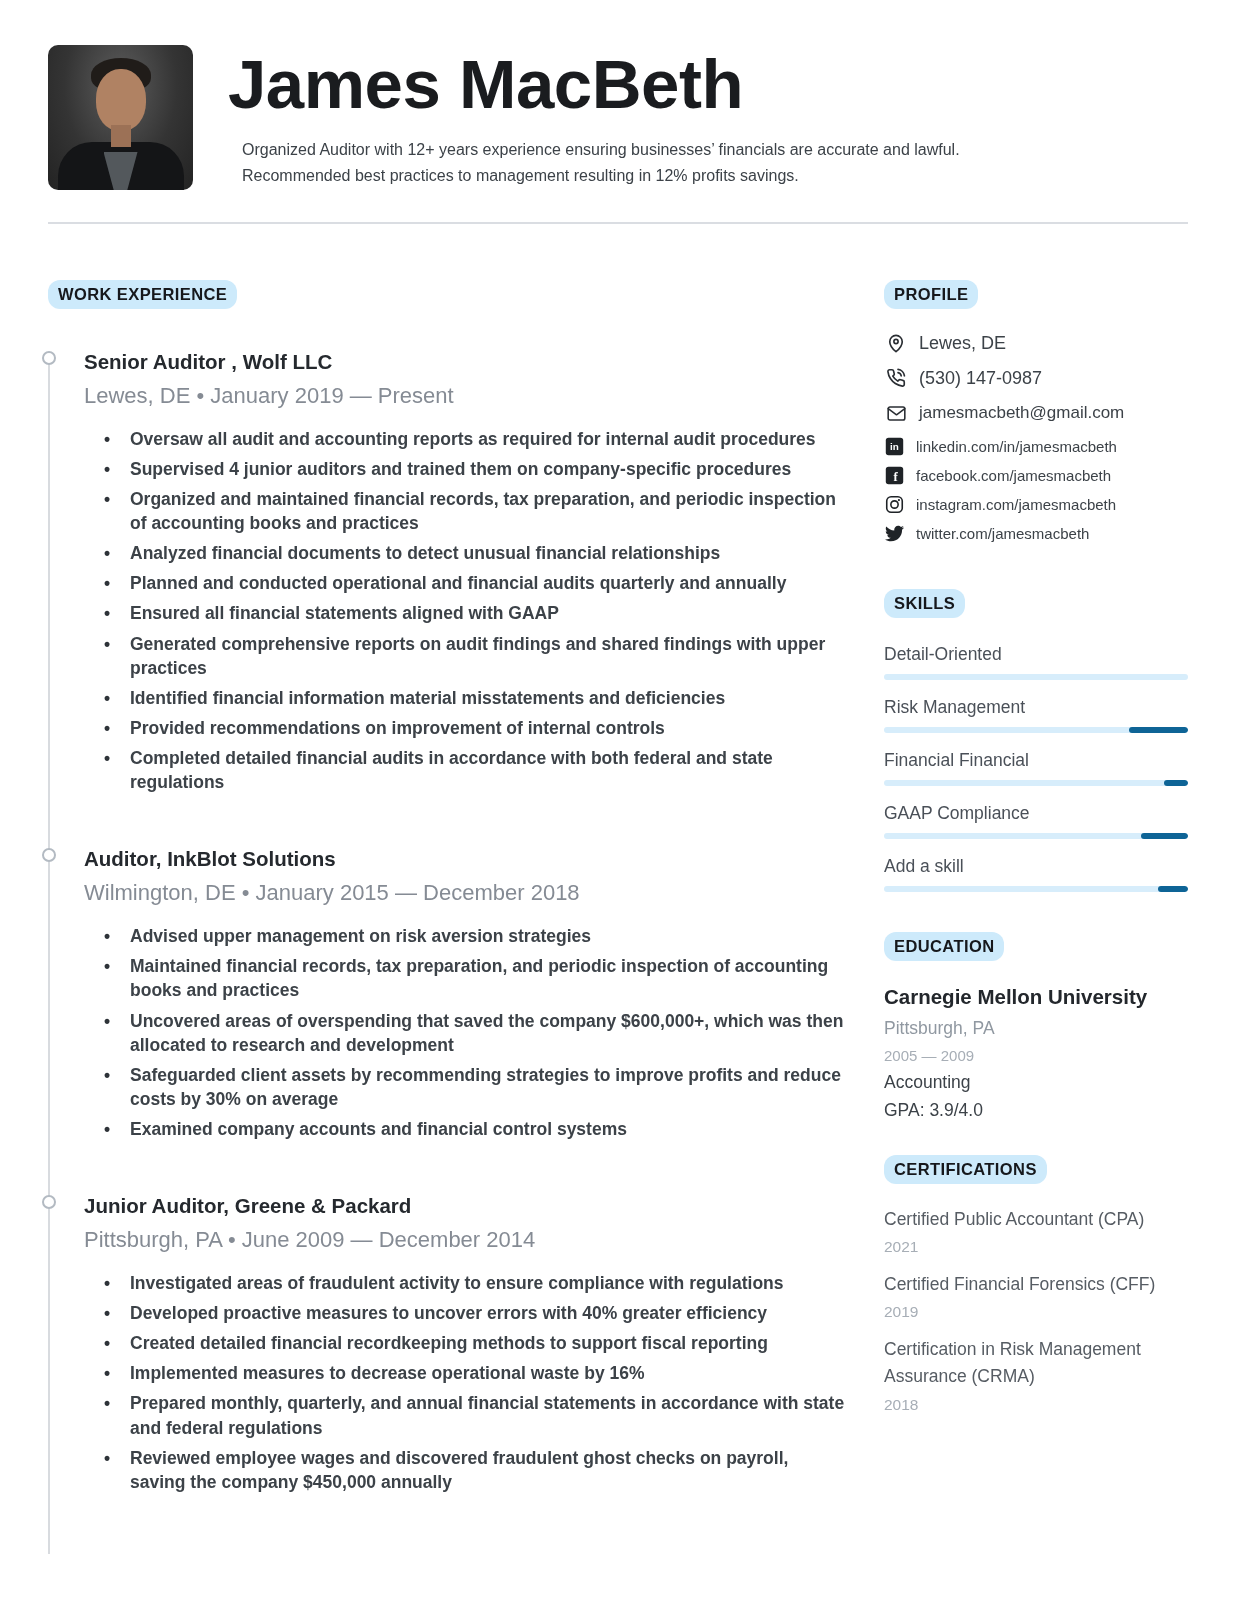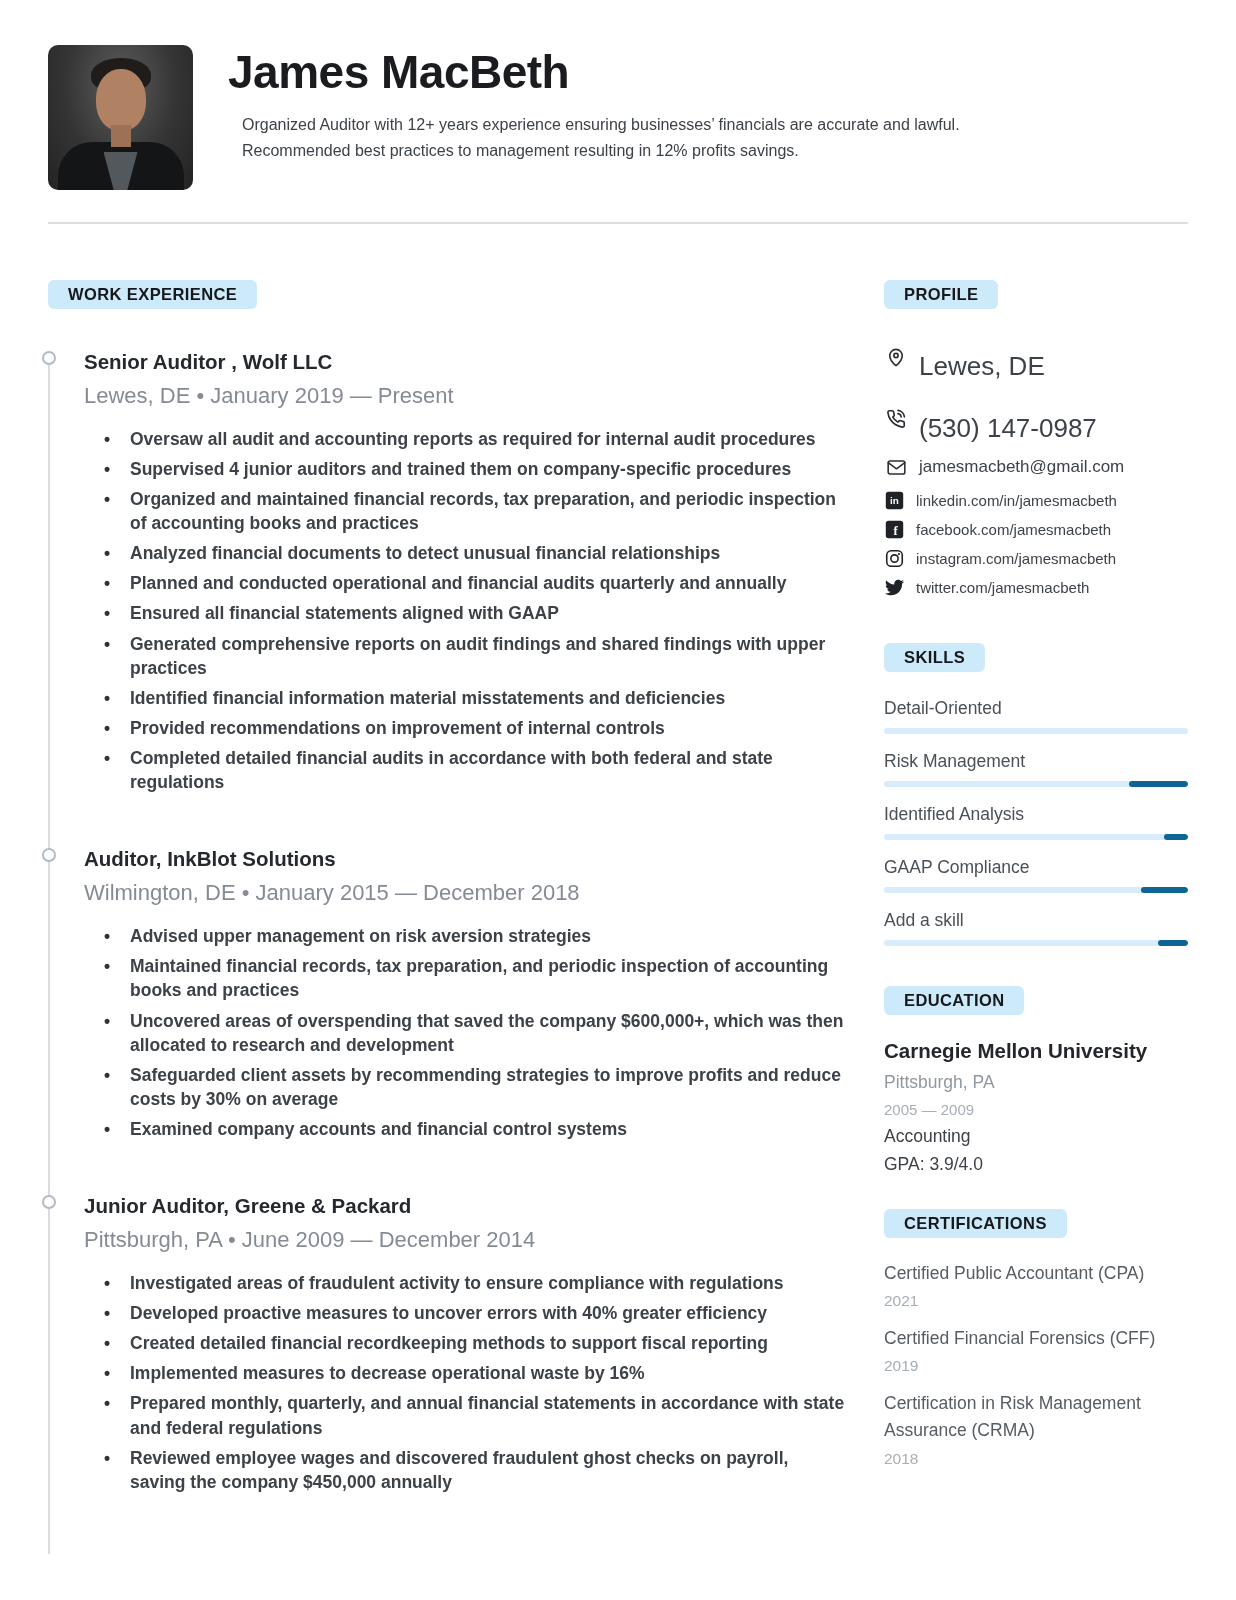--- a/index.html
+++ b/index.html
@@ -32,30 +32,30 @@
     width:60px;height:34px;background:#201c19;border-radius:55% 55% 45% 45%;}
   .photo .head{position:absolute;left:50%;top:24px;transform:translateX(-50%);
     width:50px;height:62px;background:#b08263;border-radius:48% 48% 46% 46%;}
   .photo .neck{position:absolute;left:50%;top:80px;transform:translateX(-50%);
     width:20px;height:22px;background:#9c7156;}
   .photo .body{position:absolute;left:50%;bottom:-14px;transform:translateX(-50%);
     width:126px;height:62px;background:#141517;border-radius:34px 34px 0 0;}
   .photo .shirt{position:absolute;left:50%;bottom:0;transform:translateX(-50%);
     width:34px;height:38px;background:#53585c;clip-path:polygon(0 0,100% 0,70% 100%,30% 100%);}
   .header-text{margin-left:35px;padding-top:2px;}
-  .name{font-size:46px;line-height:1.1;font-weight:700;color:var(--ink);letter-spacing:-.5px;}
+  .name{font-size:69px;line-height:1.1;font-weight:700;color:var(--ink);letter-spacing:-.5px;}
   .summary{margin-top:14px;font-size:16px;line-height:1.63;color:var(--body);max-width:830px;margin-left:14px;}
 
   .divider{border:none;border-top:2px solid #dadde2;margin-top:32px;}
 
   
   .badge{
     display:inline-block;background:var(--badge-bg);color:#16181c;
     font-size:16.5px;font-weight:700;letter-spacing:.4px;
-    padding:5px 20px;border-radius:6px;
+    padding:5px 10px;border-radius:12px;
   }
 
   
   .main{display:flex;margin-top:56px;}
   .col-left{width:800px;flex:0 0 auto;}
   .col-right{width:304px;flex:0 0 auto;margin-left:36px;}
 
   
   .timeline{position:relative;margin-top:40px;}
   .rail{position:absolute;left:0;top:14px;bottom:-60px;width:2px;background:#d8dbdf;}
@@ -71,21 +71,21 @@
     position:relative;padding-left:46px;margin-bottom:6px;
     font-size:17.5px;line-height:1.38;color:var(--body);font-weight:bold;
   }
   .job-bullets li::before{content:"•";position:absolute;left:20px;top:0;color:#2e3338;}
 
   
   .profile-list{margin-top:22px;}
   .profile-row{display:flex;align-items:center;margin-bottom:11px;}
   .profile-row .p-icon{width:24px;height:24px;flex:0 0 auto;display:flex;align-items:center;justify-content:center;}
   .profile-row .p-text{margin-left:11px;}
-  .profile-row.big .p-text{font-size:26px;color:var(--body);margin-top:20px;}
+  .profile-row.big .p-text{font-size:18px;color:var(--body);}
   .profile-row.mid .p-text{font-size:17px;color:var(--body);}
   .social-row{display:flex;align-items:center;margin-bottom:9px;}
   .social-row .s-icon{width:20px;height:20px;flex:0 0 auto;display:flex;align-items:center;justify-content:flex-end;}
   .social-row .s-text{margin-left:12px;font-size:15px;color:var(--body);}
 
   
   .skills-block{margin-top:46px;}
   .skills-list{margin-top:26px;}
   .skill{margin-bottom:17px;}
   .skill-name{font-size:17.5px;color:#4a5058;}
@@ -271,21 +271,21 @@
   </div>
 
   <div class="skill">
     <div class="skill-name">Risk Management</div>
     <div class="skill-bar">
       <span class="skill-fill" style="left: 80.5%; width: 19.5%;"></span>
     </div>
   </div>
 
   <div class="skill">
-    <div class="skill-name">Identified Analysis</div>
+    <div class="skill-name">Financial Financial</div>
     <div class="skill-bar">
       <span class="skill-fill" style="left: 92%; width: 8%;"></span>
     </div>
   </div>
 
   <div class="skill">
     <div class="skill-name">GAAP Compliance</div>
     <div class="skill-bar">
       <span class="skill-fill" style="left: 84.5%; width: 15.5%;"></span>
     </div>

